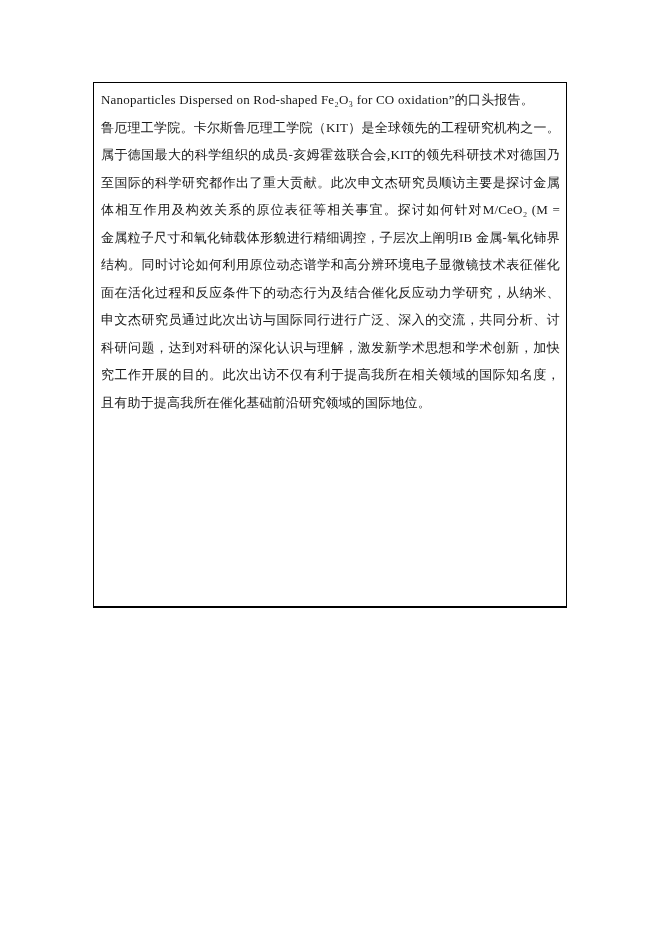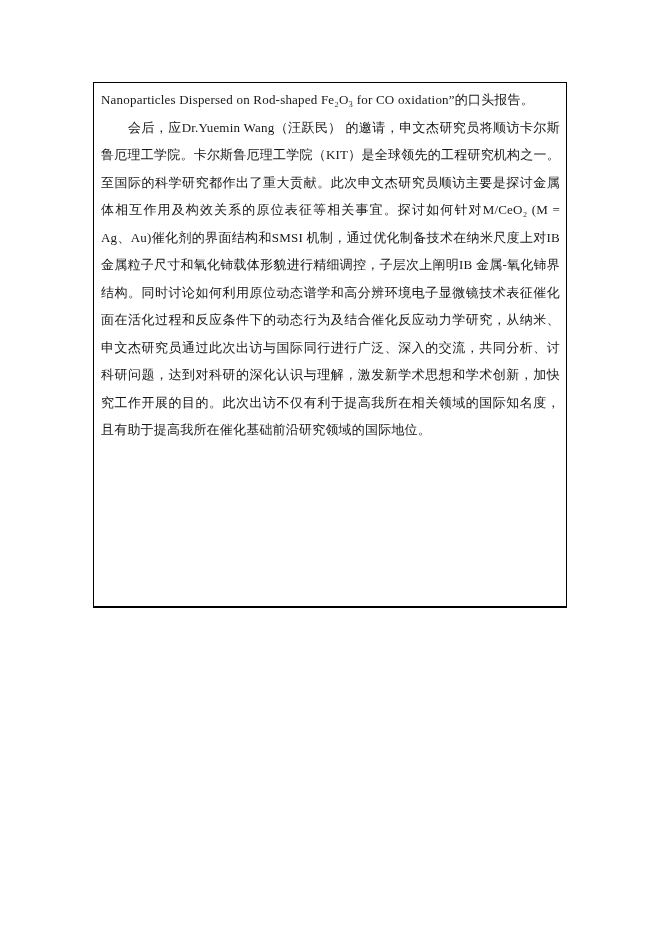--- a/index.html
+++ b/index.html
@@ -50,25 +50,24 @@
   .indent {
     text-indent: 27px;
   }
 </style>
 </head>
 <body>
 
 <div class="page">
   <div class="report-cell">
     <div class="line l">Nanoparticles Dispersed on Rod-shaped Fe₂O₃ for CO oxidation”的口头报告。</div>
-    <div class="line j indent">会后，应Dr.Yuemin Wang（汪跃民） 的邀请，申文杰研究员将顺访卡尔斯</div>
     <div class="line j">鲁厄理工学院。卡尔斯鲁厄理工学院（KIT）是全球领先的工程研究机构之一。</div>
+    <div class="line j">属于德国最大的科学组织的成员-亥姆霍兹联合会,KIT的领先科研技术对德国乃</div>
     <div class="line j">至国际的科学研究都作出了重大贡献。此次申文杰研究员顺访主要是探讨金属载</div>
     <div class="line j">体相互作用及构效关系的原位表征等相关事宜。探讨如何针对M/CeO₂ (M = Cu、</div>
-    <div class="line j">Ag、Au)催化剂的界面结构和SMSI 机制，通过优化制备技术在纳米尺度上对IB</div>
     <div class="line j">金属粒子尺寸和氧化铈载体形貌进行精细调控，子层次上阐明IB 金属-氧化铈界面</div>
     <div class="line j">结构。同时讨论如何利用原位动态谱学和高分辨环境电子显微镜技术表征催化界</div>
     <div class="line j">面在活化过程和反应条件下的动态行为及结合催化反应动力学研究，从纳米、原</div>
     <div class="line j">申文杰研究员通过此次出访与国际同行进行广泛、深入的交流，共同分析、讨论</div>
     <div class="line j">科研问题，达到对科研的深化认识与理解，激发新学术思想和学术创新，加快研</div>
     <div class="line j">究工作开展的目的。此次出访不仅有利于提高我所在相关领域的国际知名度，而</div>
     <div class="line l">且有助于提高我所在催化基础前沿研究领域的国际地位。</div>
   </div>
 </div>
 

